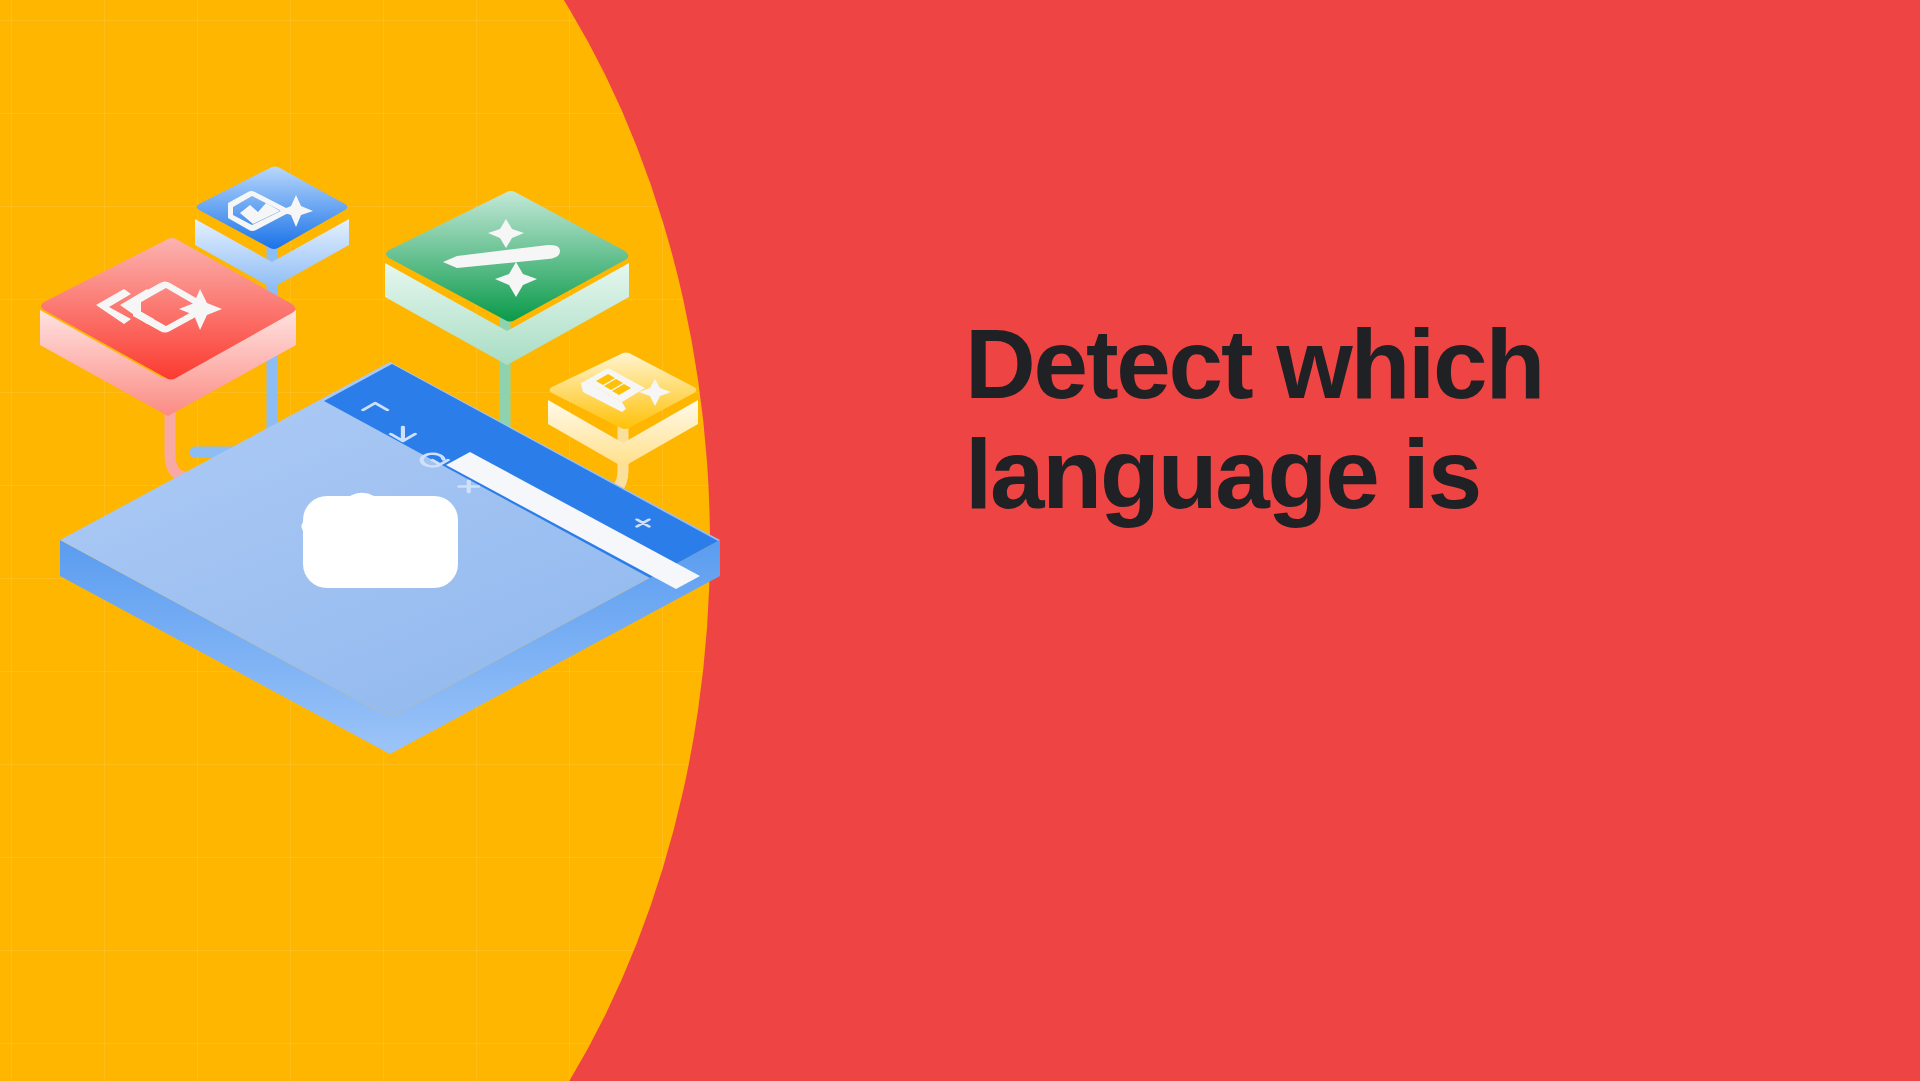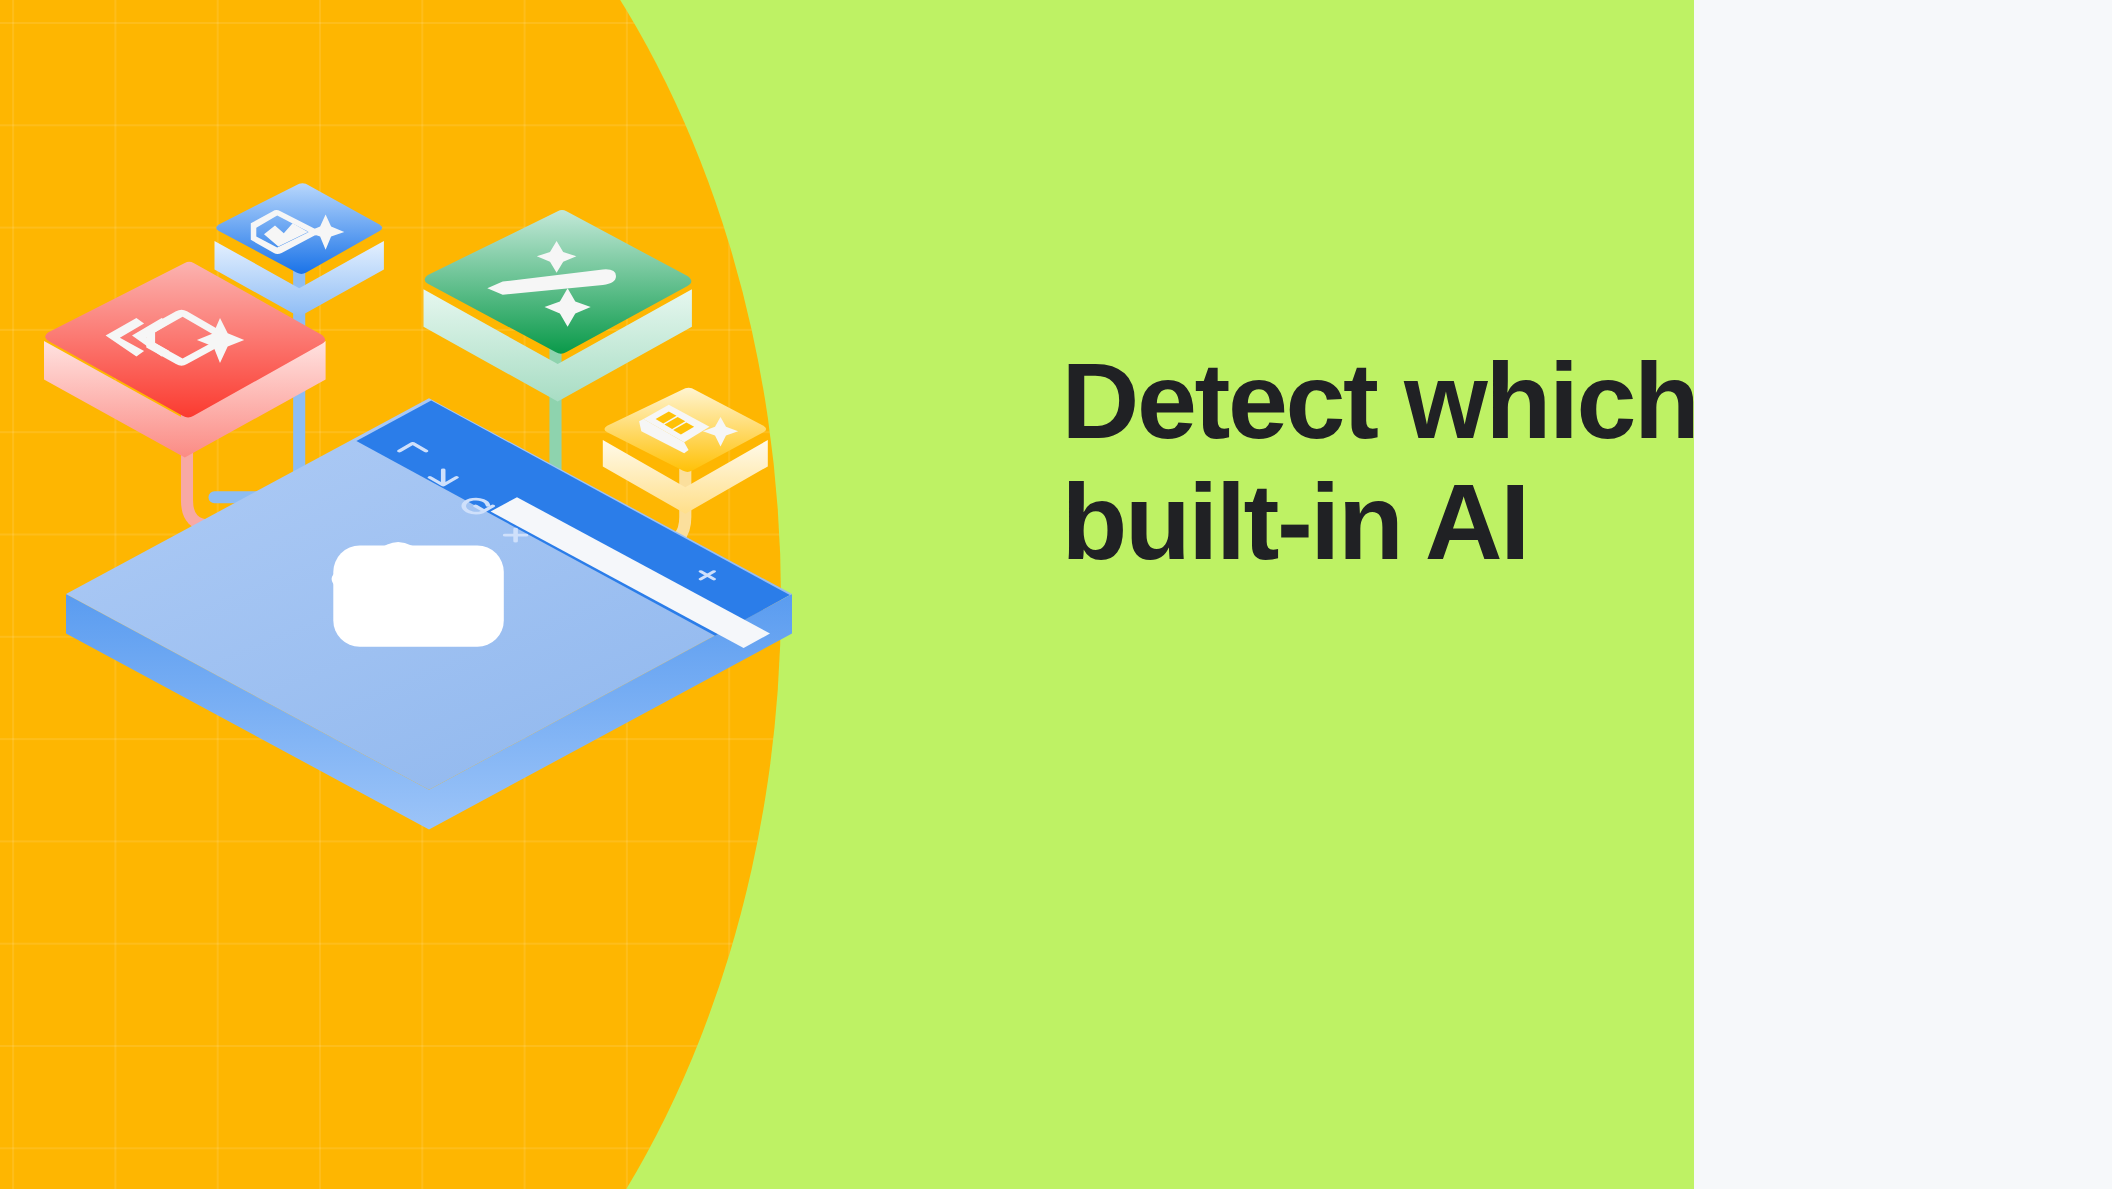--- a/index.html
+++ b/index.html
@@ -11,23 +11,23 @@
     overflow: hidden;
   }
 
   body {
     font-family: "Liberation Sans", sans-serif;
     background: #f6f8fa;
   }
 
   .hero {
     position: relative;
-    width: 1540px;
-    height: 1081px;
-    background: #bef264;
+    width: 1920px;
+    height: 1081px;
+    background: #ef4444;
     overflow: hidden;
   }
 
   
   .blob {
     position: absolute;
     left: -520px;
     top: -300px;
     width: 1230px;
     height: 1690px;
@@ -232,16 +232,16 @@
           <path d="M604,386 L616,379 L623,383 L611,390 Z" fill="#ffc107"></path>
           <path d="M612,391 L624,384 L631,388 L619,395 Z" fill="#ffc107"></path>
           <path d="M655,379 L660,388 L671,392 L660,396 L655,406 L650,396 L639,392 L650,388 Z"></path>
         </g>
       </g>
     </svg>
   </div>
 
   <h1 class="headline">
     <span class="line">Detect which</span>
-    <span class="line">built-in AI</span>
+    <span class="line">language is</span>
   </h1>
 
 </div>
 
 </body></html>

